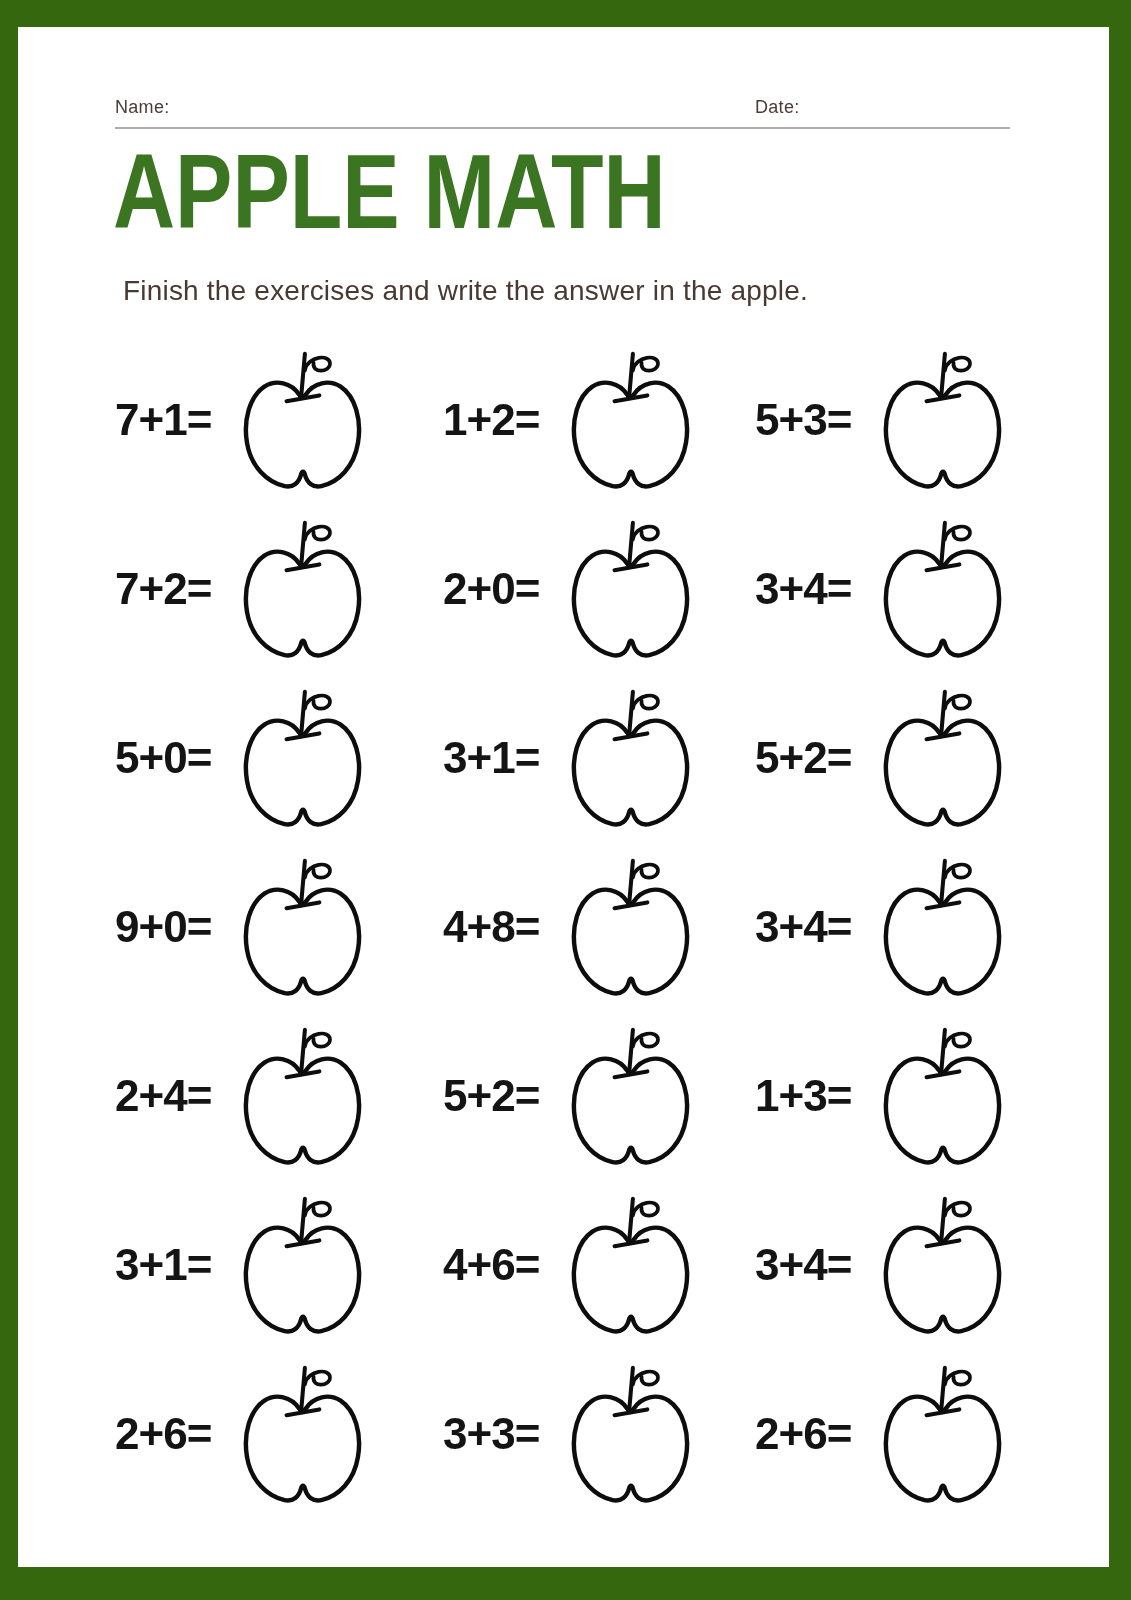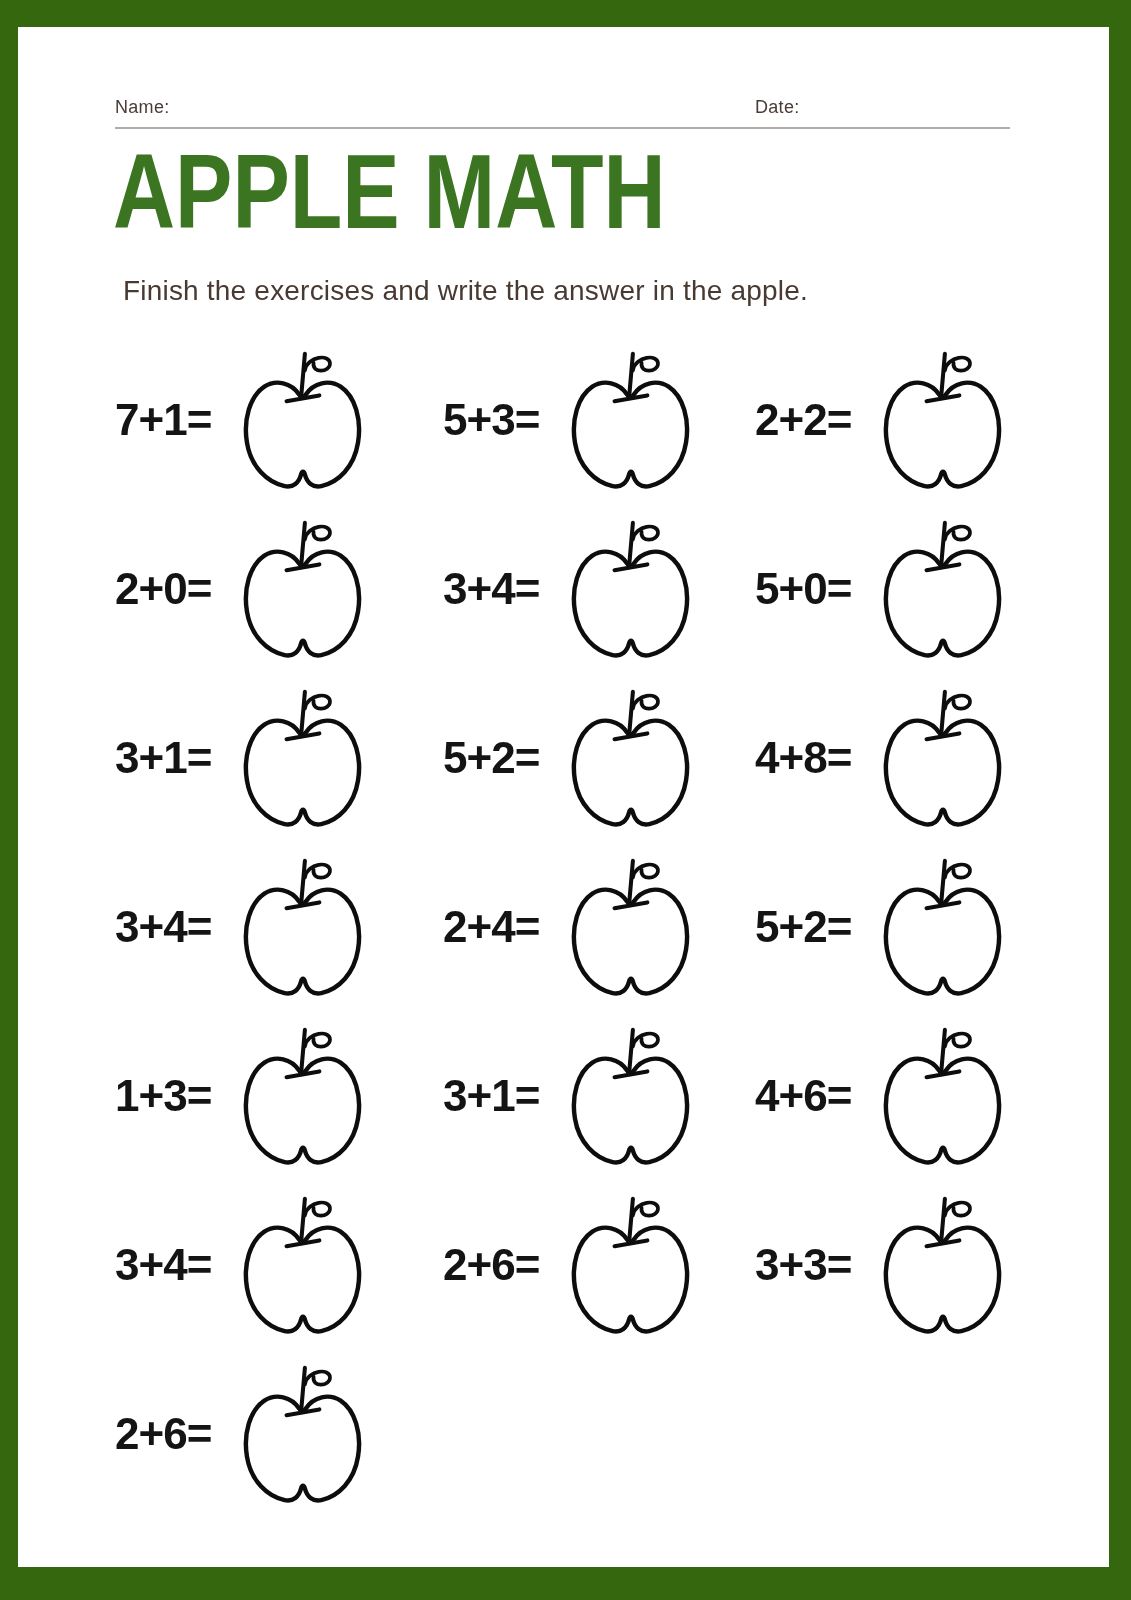--- a/index.html
+++ b/index.html
@@ -126,20 +126,43 @@
              C 65 49.5, 62 49.5, 60 46 Z" fill="#ffffff" stroke="#0d0d0d" stroke-width="4.6" stroke-linecap="round" stroke-linejoin="round"></path>
 
     <path d="M 66 4 L 62 50" fill="none" stroke="#0d0d0d" stroke-width="4.2" stroke-linecap="round"></path>
 
     <path d="M 47 53 L 81 47" fill="none" stroke="#0d0d0d" stroke-width="4.2" stroke-linecap="round"></path>
 
     <path d="M 66 21 C 69 6, 92 4, 92 14 C 92 23, 73 25, 75 13" fill="none" stroke="#0d0d0d" stroke-width="3.8" stroke-linecap="round"></path>
   </svg>
       </div>
       <div class="problem-cell">
+        <span class="equation">1+2=</span>
+        <svg class="apple-svg" width="122" height="140" viewBox="0 0 126 145" xmlns="http://www.w3.org/2000/svg">
+
+    <path d="M 60 46
+             C 52 34, 36 30, 24 38
+             C 9 48, 2 72, 6 96
+             C 10 121, 27 137, 45 141
+             C 54 143, 60 137, 62 129
+             C 63 125, 65 125, 66 129
+             C 68 137, 74 143, 83 141
+             C 101 137, 117 121, 121 96
+             C 125 72, 118 48, 103 38
+             C 91 30, 75 34, 67 46
+             C 65 49.5, 62 49.5, 60 46 Z" fill="#ffffff" stroke="#0d0d0d" stroke-width="4.6" stroke-linecap="round" stroke-linejoin="round"></path>
+
+    <path d="M 66 4 L 62 50" fill="none" stroke="#0d0d0d" stroke-width="4.2" stroke-linecap="round"></path>
+
+    <path d="M 47 53 L 81 47" fill="none" stroke="#0d0d0d" stroke-width="4.2" stroke-linecap="round"></path>
+
+    <path d="M 66 21 C 69 6, 92 4, 92 14 C 92 23, 73 25, 75 13" fill="none" stroke="#0d0d0d" stroke-width="3.8" stroke-linecap="round"></path>
+  </svg>
+      </div>
+      <div class="problem-cell">
         <span class="equation">5+3=</span>
         <svg class="apple-svg" width="122" height="140" viewBox="0 0 126 145" xmlns="http://www.w3.org/2000/svg">
 
     <path d="M 60 46
              C 52 34, 36 30, 24 38
              C 9 48, 2 72, 6 96
              C 10 121, 27 137, 45 141
              C 54 143, 60 137, 62 129
              C 63 125, 65 125, 66 129
              C 68 137, 74 143, 83 141
@@ -149,21 +172,21 @@
              C 65 49.5, 62 49.5, 60 46 Z" fill="#ffffff" stroke="#0d0d0d" stroke-width="4.6" stroke-linecap="round" stroke-linejoin="round"></path>
 
     <path d="M 66 4 L 62 50" fill="none" stroke="#0d0d0d" stroke-width="4.2" stroke-linecap="round"></path>
 
     <path d="M 47 53 L 81 47" fill="none" stroke="#0d0d0d" stroke-width="4.2" stroke-linecap="round"></path>
 
     <path d="M 66 21 C 69 6, 92 4, 92 14 C 92 23, 73 25, 75 13" fill="none" stroke="#0d0d0d" stroke-width="3.8" stroke-linecap="round"></path>
   </svg>
       </div>
       <div class="problem-cell">
-        <span class="equation">2+2=</span>
+        <span class="equation">7+2=</span>
         <svg class="apple-svg" width="122" height="140" viewBox="0 0 126 145" xmlns="http://www.w3.org/2000/svg">
 
     <path d="M 60 46
              C 52 34, 36 30, 24 38
              C 9 48, 2 72, 6 96
              C 10 121, 27 137, 45 141
              C 54 143, 60 137, 62 129
              C 63 125, 65 125, 66 129
              C 68 137, 74 143, 83 141
              C 101 137, 117 121, 121 96
@@ -265,20 +288,43 @@
 
     <path d="M 66 4 L 62 50" fill="none" stroke="#0d0d0d" stroke-width="4.2" stroke-linecap="round"></path>
 
     <path d="M 47 53 L 81 47" fill="none" stroke="#0d0d0d" stroke-width="4.2" stroke-linecap="round"></path>
 
     <path d="M 66 21 C 69 6, 92 4, 92 14 C 92 23, 73 25, 75 13" fill="none" stroke="#0d0d0d" stroke-width="3.8" stroke-linecap="round"></path>
   </svg>
       </div>
       <div class="problem-cell">
         <span class="equation">5+2=</span>
+        <svg class="apple-svg" width="122" height="140" viewBox="0 0 126 145" xmlns="http://www.w3.org/2000/svg">
+
+    <path d="M 60 46
+             C 52 34, 36 30, 24 38
+             C 9 48, 2 72, 6 96
+             C 10 121, 27 137, 45 141
+             C 54 143, 60 137, 62 129
+             C 63 125, 65 125, 66 129
+             C 68 137, 74 143, 83 141
+             C 101 137, 117 121, 121 96
+             C 125 72, 118 48, 103 38
+             C 91 30, 75 34, 67 46
+             C 65 49.5, 62 49.5, 60 46 Z" fill="#ffffff" stroke="#0d0d0d" stroke-width="4.6" stroke-linecap="round" stroke-linejoin="round"></path>
+
+    <path d="M 66 4 L 62 50" fill="none" stroke="#0d0d0d" stroke-width="4.2" stroke-linecap="round"></path>
+
+    <path d="M 47 53 L 81 47" fill="none" stroke="#0d0d0d" stroke-width="4.2" stroke-linecap="round"></path>
+
+    <path d="M 66 21 C 69 6, 92 4, 92 14 C 92 23, 73 25, 75 13" fill="none" stroke="#0d0d0d" stroke-width="3.8" stroke-linecap="round"></path>
+  </svg>
+      </div>
+      <div class="problem-cell">
+        <span class="equation">9+0=</span>
         <svg class="apple-svg" width="122" height="140" viewBox="0 0 126 145" xmlns="http://www.w3.org/2000/svg">
 
     <path d="M 60 46
              C 52 34, 36 30, 24 38
              C 9 48, 2 72, 6 96
              C 10 121, 27 137, 45 141
              C 54 143, 60 137, 62 129
              C 63 125, 65 125, 66 129
              C 68 137, 74 143, 83 141
              C 101 137, 117 121, 121 96

